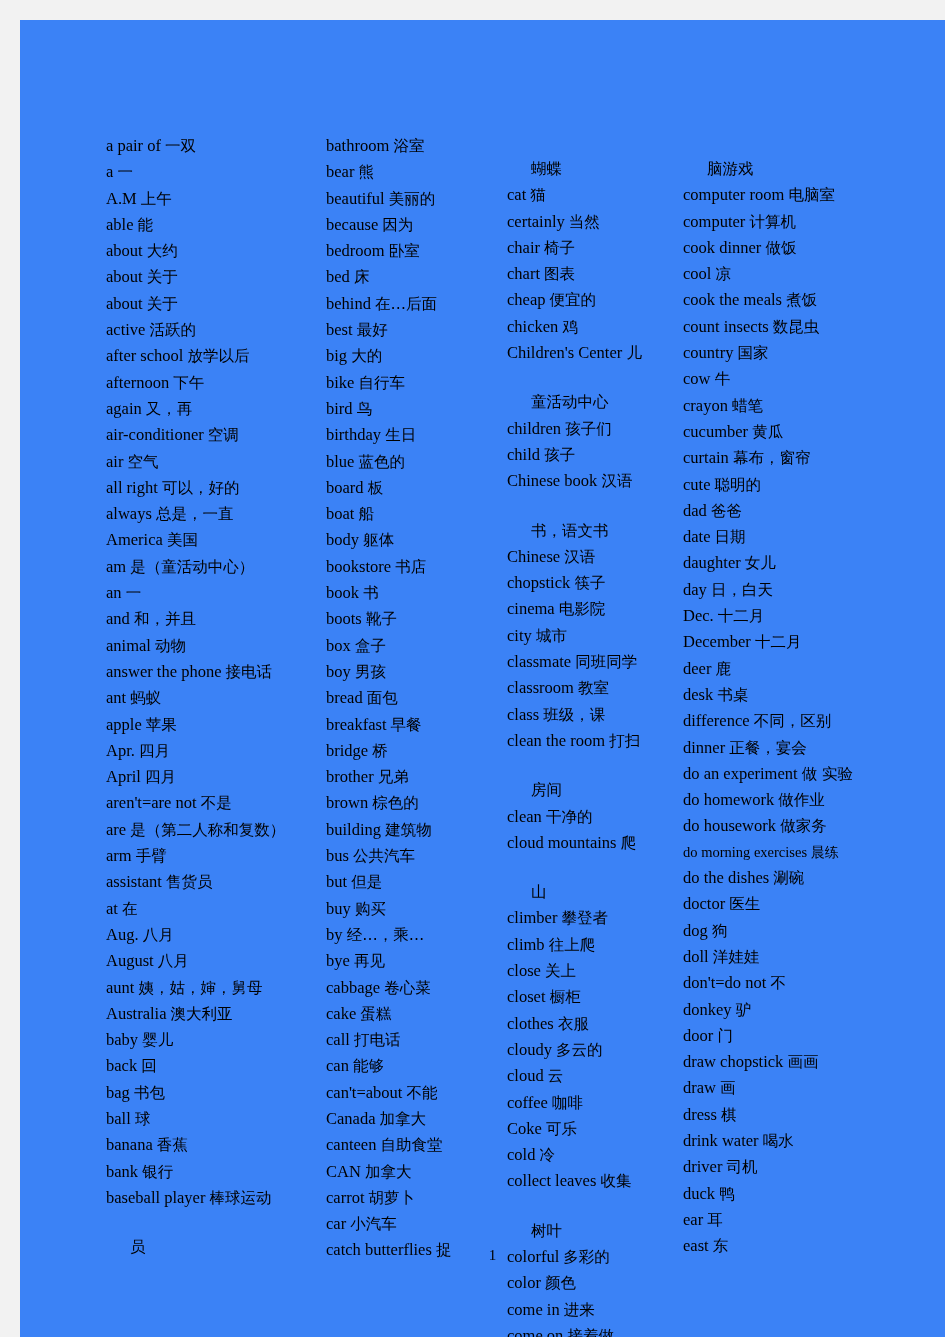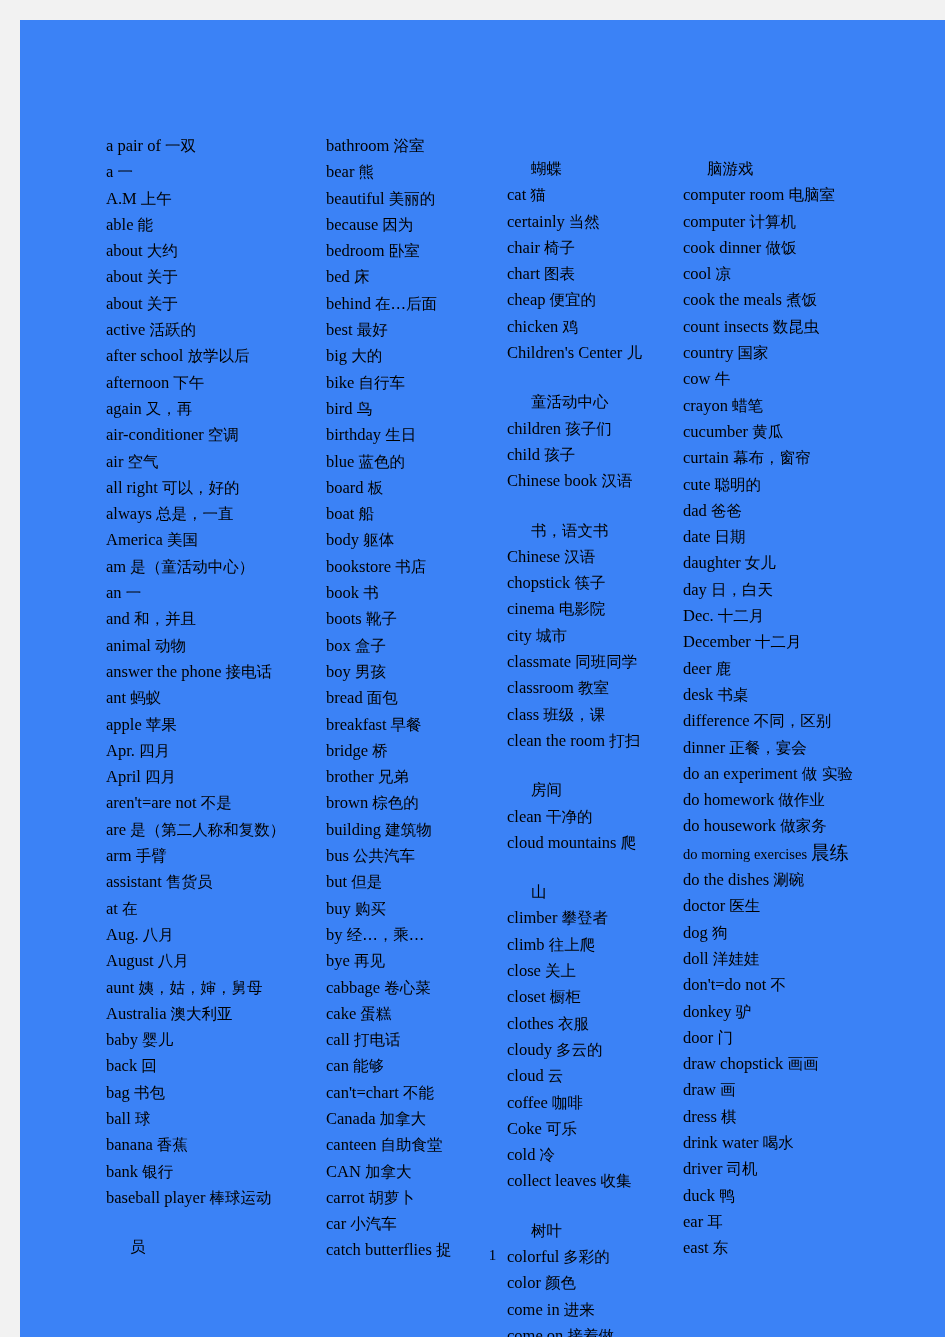--- a/index.html
+++ b/index.html
@@ -57,21 +57,21 @@
   }
   
   .entry.cont {
     padding-left: 24px;
     margin-top: 23px;
   }
   .entry.small {
     font-size: 14.5px;
   }
   .entry.small .cn {
-    font-size: 19px;
+    font-size: 14px;
   }
 
   .page-number {
     position: absolute;
     left: 0;
     top: 1227px;
     width: 945px;
     text-align: center;
     font-family: "Liberation Serif", "DejaVu Serif", serif;
     font-size: 15px;
@@ -157,21 +157,21 @@
         <div class="entry"><span class="en">building</span> <span class="cn">建筑物</span></div>
         <div class="entry"><span class="en">bus</span> <span class="cn">公共汽车</span></div>
         <div class="entry"><span class="en">but</span> <span class="cn">但是</span></div>
         <div class="entry"><span class="en">buy</span> <span class="cn">购买</span></div>
         <div class="entry"><span class="en">by</span> <span class="cn">经…，乘…</span></div>
         <div class="entry"><span class="en">bye</span> <span class="cn">再见</span></div>
         <div class="entry"><span class="en">cabbage</span> <span class="cn">卷心菜</span></div>
         <div class="entry"><span class="en">cake</span> <span class="cn">蛋糕</span></div>
         <div class="entry"><span class="en">call</span> <span class="cn">打电话</span></div>
         <div class="entry"><span class="en">can</span> <span class="cn">能够</span></div>
-        <div class="entry"><span class="en">can't=chart</span> <span class="cn">不能</span></div>
+        <div class="entry"><span class="en">can't=about</span> <span class="cn">不能</span></div>
         <div class="entry"><span class="en">Canada</span> <span class="cn">加拿大</span></div>
         <div class="entry"><span class="en">canteen</span> <span class="cn">自助食堂</span></div>
         <div class="entry"><span class="en">CAN</span> <span class="cn">加拿大</span></div>
         <div class="entry"><span class="en">carrot</span> <span class="cn">胡萝卜</span></div>
         <div class="entry"><span class="en">car</span> <span class="cn">小汽车</span></div>
         <div class="entry"><span class="en">catch butterflies</span> <span class="cn">捉</span></div>
       </div>
     <div class="col col-3">
         <div class="entry cont"><span class="cn">蝴蝶</span></div>
         <div class="entry"><span class="en">cat</span> <span class="cn">猫</span></div>

